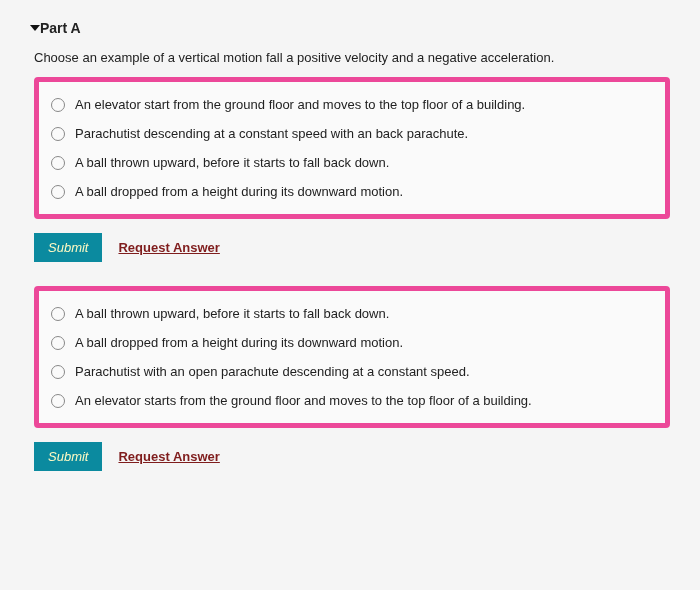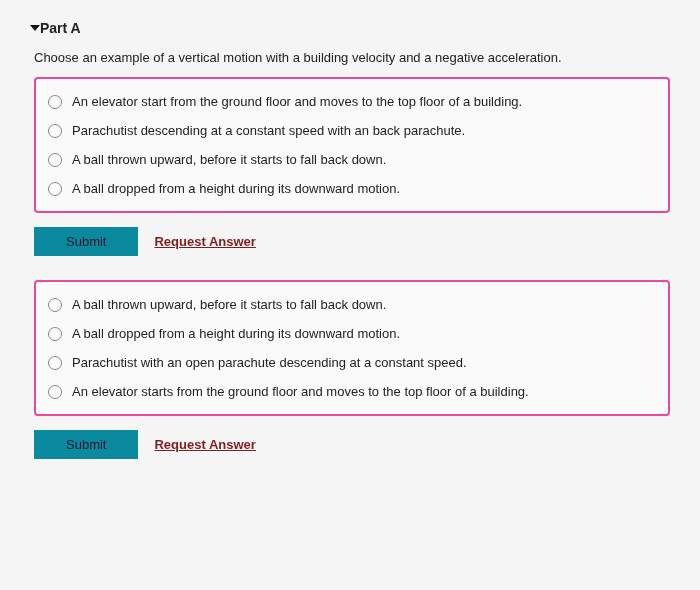--- a/index.html
+++ b/index.html
@@ -29,21 +29,21 @@
   .part-title {
     font-weight: bold;
     font-size: 14px;
   }
   .prompt {
     font-size: 13px;
     margin-bottom: 12px;
     margin-left: 4px;
   }
   .options-box {
-    border: 2px solid #ec4899;
+    border: 5px solid #ec4899;
     border-radius: 4px;
     padding: 8px 12px;
     margin-left: 4px;
     background: #fafafa;
   }
   .option-row {
     display: flex;
     align-items: center;
     gap: 10px;
     padding: 7px 0;
@@ -57,43 +57,44 @@
   }
   .actions {
     display: flex;
     align-items: center;
     gap: 16px;
     margin-top: 14px;
     margin-left: 4px;
   }
   .submit-btn {
     background: #0b8a9f;
-    color: #0f172a;
+    color: #fef9c3;
     border: none;
-    padding: 7px 32px;
+    padding: 7px 14px;
     font-size: 13px;
     cursor: pointer;
+    font-style: italic;
   }
   .request-link {
     color: #7f1d1d;
     font-size: 13px;
     text-decoration: underline;
     font-weight: bold;
     cursor: pointer;
   }
 </style>
 </head>
 <body>
 
 <div class="part">
   <div class="part-header">
     <span class="chevron"></span>
     <span class="part-title">Part A</span>
   </div>
-  <div class="prompt">Choose an example of a vertical motion with a building velocity and a negative acceleration.</div>
+  <div class="prompt">Choose an example of a vertical motion fall a positive velocity and a negative acceleration.</div>
   <div class="options-box">
     <div class="option-row">
       <span class="radio"></span>
       <span>An elevator start from the ground floor and moves to the top floor of a building.</span>
     </div>
     <div class="option-row">
       <span class="radio"></span>
       <span>Parachutist descending at a constant speed with an back parachute.</span>
     </div>
     <div class="option-row">

